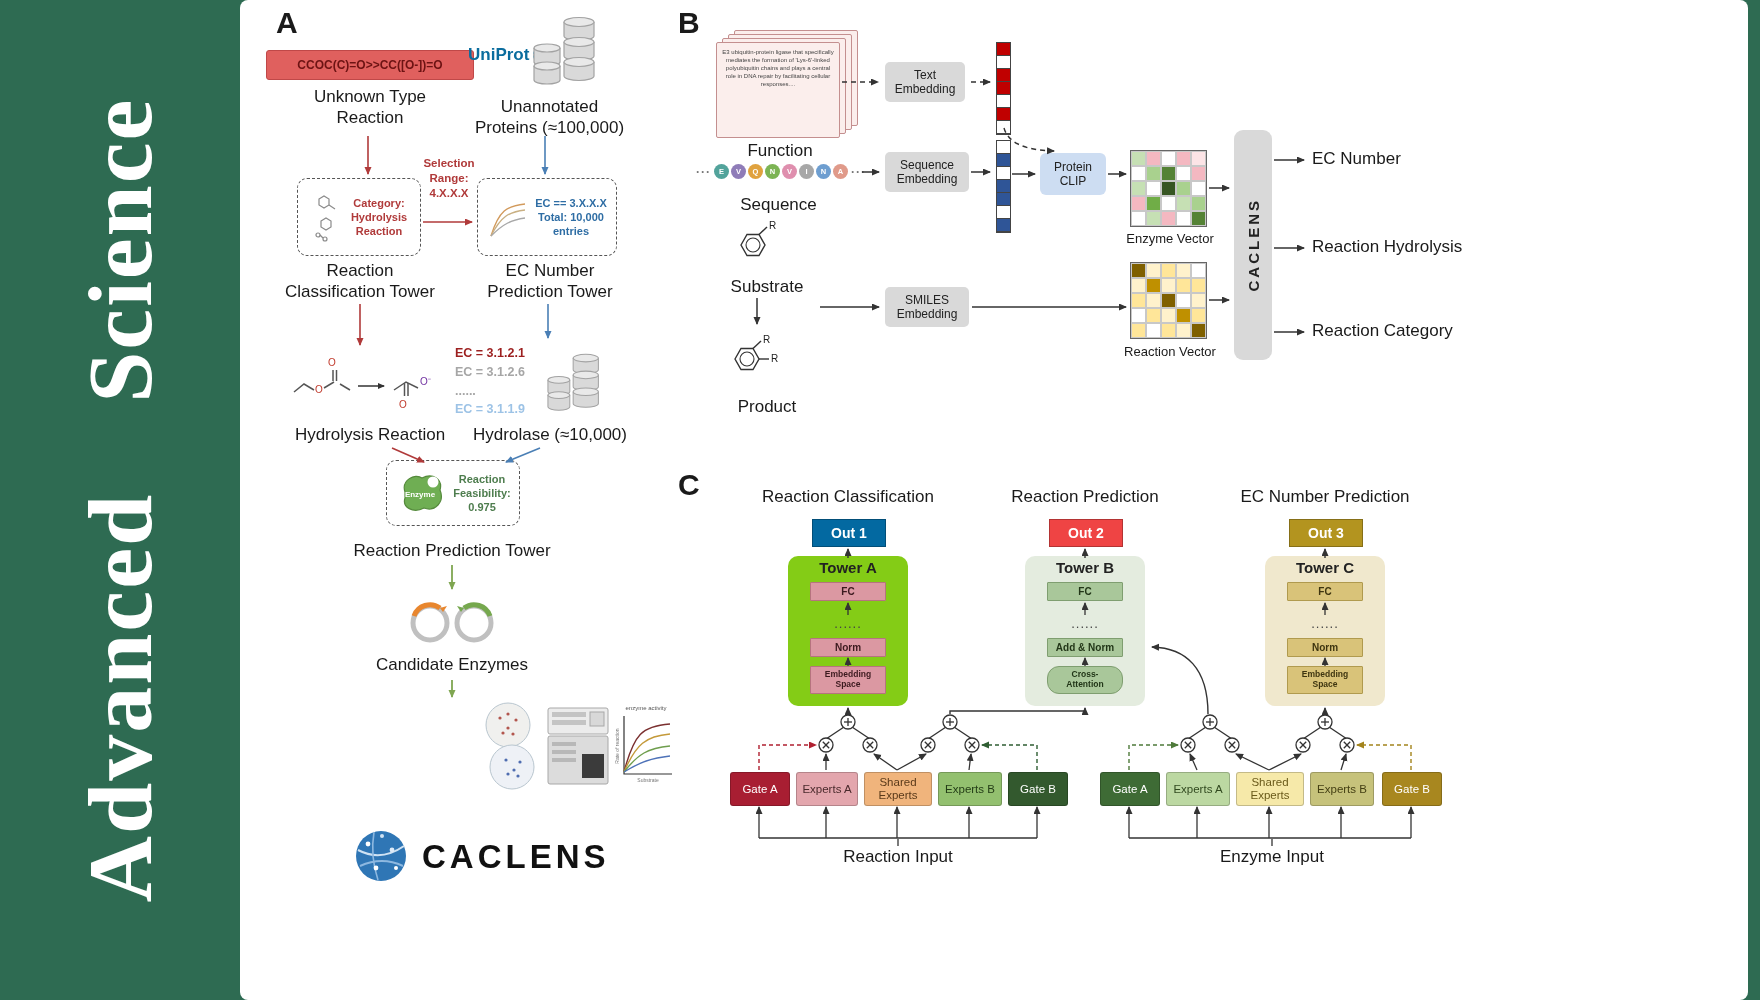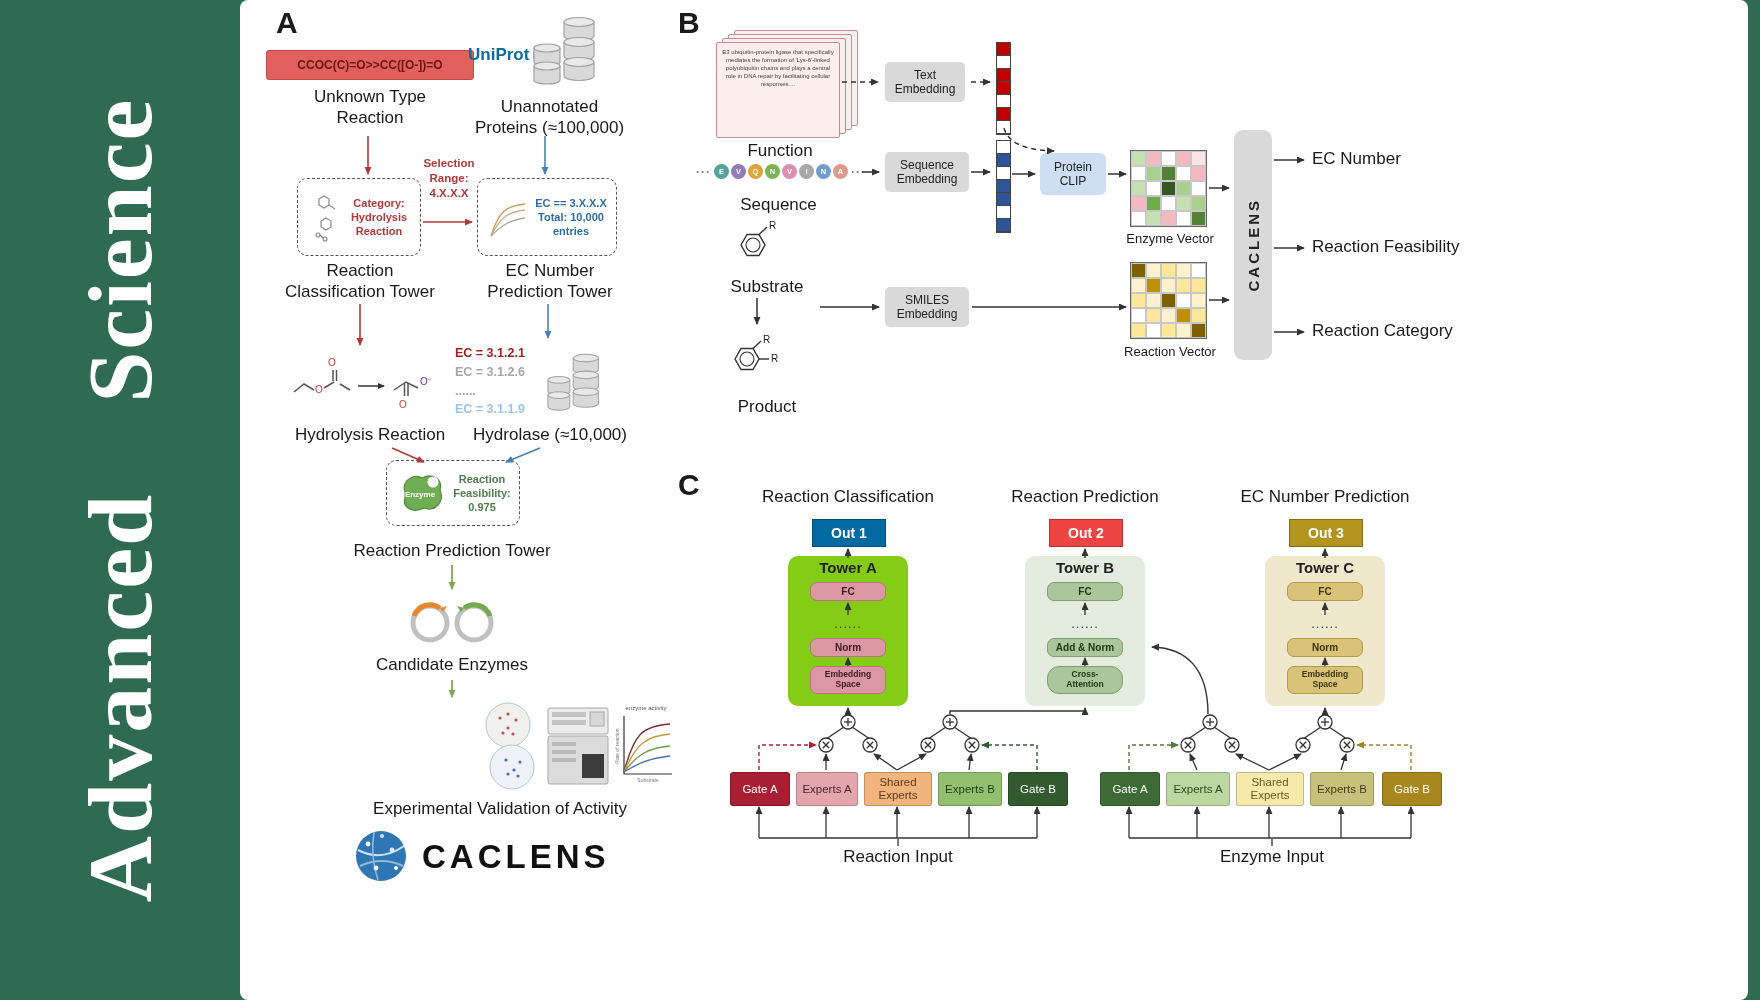--- a/index.html
+++ b/index.html
@@ -48,21 +48,21 @@
        display:flex;align-items:center;justify-content:center;}
   .caclens-bar{position:absolute;background:#d9d9d9;border-radius:9px;display:flex;align-items:center;justify-content:center;}
   .caclens-bar span{writing-mode:vertical-rl;transform:rotate(180deg);font-size:15px;letter-spacing:3px;color:#222;font-weight:600;}
   .out-label{position:absolute;font-size:17px;text-align:left;}
   .outbox{position:absolute;width:72px;height:26px;color:#fff;font-weight:700;font-size:14px;
           display:flex;align-items:center;justify-content:center;border:1px solid rgba(0,0,0,.25);}
   .out1{background:#0369a1;} .out2{background:#ef4444;} .out3{background:#b3941f;}
   .tower{position:absolute;width:120px;height:150px;border-radius:10px;}
   .towerA{background:#84cc16;} .towerB{background:#e4ecdf;} .towerC{background:#f0e8cd;}
   .tower-title{position:absolute;top:3px;left:0;width:100%;text-align:center;font-weight:700;font-size:15px;color:#222;}
-  .tbox{position:absolute;left:50%;transform:translateX(-50%);width:74px;height:17px;border-radius:7px;
+  .tbox{position:absolute;left:50%;transform:translateX(-50%);width:74px;height:17px;border-radius:1px;
         border:1px solid rgba(0,0,0,.25);display:flex;align-items:center;justify-content:center;
         font-size:10px;font-weight:600;}
   .tbox2{height:26px;font-size:8.5px;line-height:1.15;text-align:center;}
   .tround{border-radius:12px;}
   .tbox-a{background:#db98a2;border-color:#b6737e;color:#3c1a1f;}
   .tbox-b{background:#a9c79a;border-color:#7f9e70;color:#223618;}
   .tbox-c{background:#d9c379;border-color:#b09a4e;color:#3e3510;}
   .tdots{position:absolute;left:0;width:100%;text-align:center;font-size:13px;color:#444;letter-spacing:1px;}
   .ebox{position:absolute;height:32px;border-radius:3px;border:1px solid rgba(0,0,0,.2);
         display:flex;align-items:center;justify-content:center;text-align:center;
@@ -253,21 +253,20 @@
   <svg class="abs" style="left:612px;top:700px" width="64" height="92" viewBox="0 0 64 92">
     <text x="34" y="10" font-size="6" fill="#555" text-anchor="middle">enzyme activity</text>
     <path d="M12,16 L12,74 L60,74" fill="none" stroke="#333" stroke-width="1.2"></path>
     <path d="M12,72 C22,34 30,26 58,24" fill="none" stroke="#7b3030" stroke-width="1.4"></path>
     <path d="M12,72 C24,44 34,36 58,34" fill="none" stroke="#c49a3a" stroke-width="1.4"></path>
     <path d="M12,72 C26,54 36,48 58,46" fill="none" stroke="#6f9e4e" stroke-width="1.4"></path>
     <path d="M12,72 C28,62 40,58 58,56" fill="none" stroke="#4e72b8" stroke-width="1.4"></path>
     <text transform="rotate(-90 7 46)" x="7" y="46" font-size="5" fill="#777" text-anchor="middle">Rate of reaction</text>
     <text x="36" y="82" font-size="5" fill="#777" text-anchor="middle">Substrate</text>
   </svg>
-  <div class="lbl t17" style="left:300px;top:798px;width:400px">Experimental Validation of Activity</div>
 
   <svg class="abs" style="left:352px;top:826px" width="60" height="60" viewBox="0 0 60 60">
     <circle cx="29" cy="30" r="25" fill="#2f76b5"></circle>
     <path d="M6,24 Q29,36 52,20" stroke="#cfe2f3" stroke-width="2" fill="none"></path>
     <path d="M8,40 Q30,30 51,40" stroke="#8db8e0" stroke-width="2" fill="none"></path>
     <path d="M22,6 Q18,30 26,54" stroke="#8db8e0" stroke-width="1.6" fill="none"></path>
     <circle cx="16" cy="18" r="2.4" fill="#fff"></circle>
       <circle cx="40" cy="24" r="2.4" fill="#dce9f7"></circle>
     <circle cx="24" cy="42" r="2.4" fill="#fff"></circle>
       <circle cx="44" cy="42" r="2" fill="#fff"></circle>
@@ -402,21 +401,21 @@
       <div class="mcell" style="background: rgb(255, 230, 153);"></div>
       <div class="mcell" style="background: rgb(255, 242, 204);"></div>
       <div class="mcell" style="background: rgb(127, 96, 0);"></div>
     </div>
   <div class="lbl t13" style="left:1106px;top:344px;width:128px">Reaction Vector</div>
 
   <div class="caclens-bar" style="left:1234px;top:130px;width:38px;height:230px">
     <span>CACLENS</span>
   </div>
   <div class="out-label" style="left:1312px;top:149px;width:200px">EC Number</div>
-  <div class="out-label" style="left:1312px;top:237px;width:200px">Reaction Feasibility</div>
+  <div class="out-label" style="left:1312px;top:237px;width:200px">Reaction Hydrolysis</div>
   <div class="out-label" style="left:1312px;top:321px;width:200px">Reaction Category</div>
 
   <div class="panel-letter" style="left:678px;top:468px">C</div>
 
   <div class="lbl t17" style="left:738px;top:486px;width:220px">Reaction Classification</div>
   <div class="lbl t17" style="left:975px;top:486px;width:220px">Reaction Prediction</div>
   <div class="lbl t17" style="left:1215px;top:486px;width:220px">EC Number Prediction</div>
 
   <div class="outbox out1" style="left:812px;top:519px">Out 1</div>
   <div class="outbox out2" style="left:1049px;top:519px">Out 2</div>

